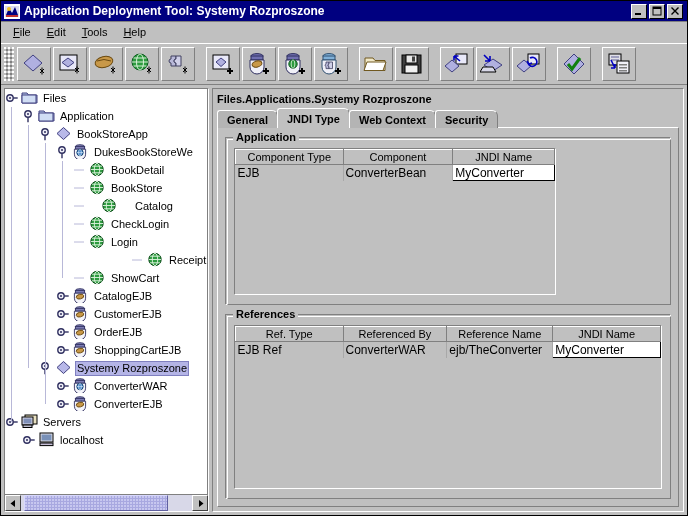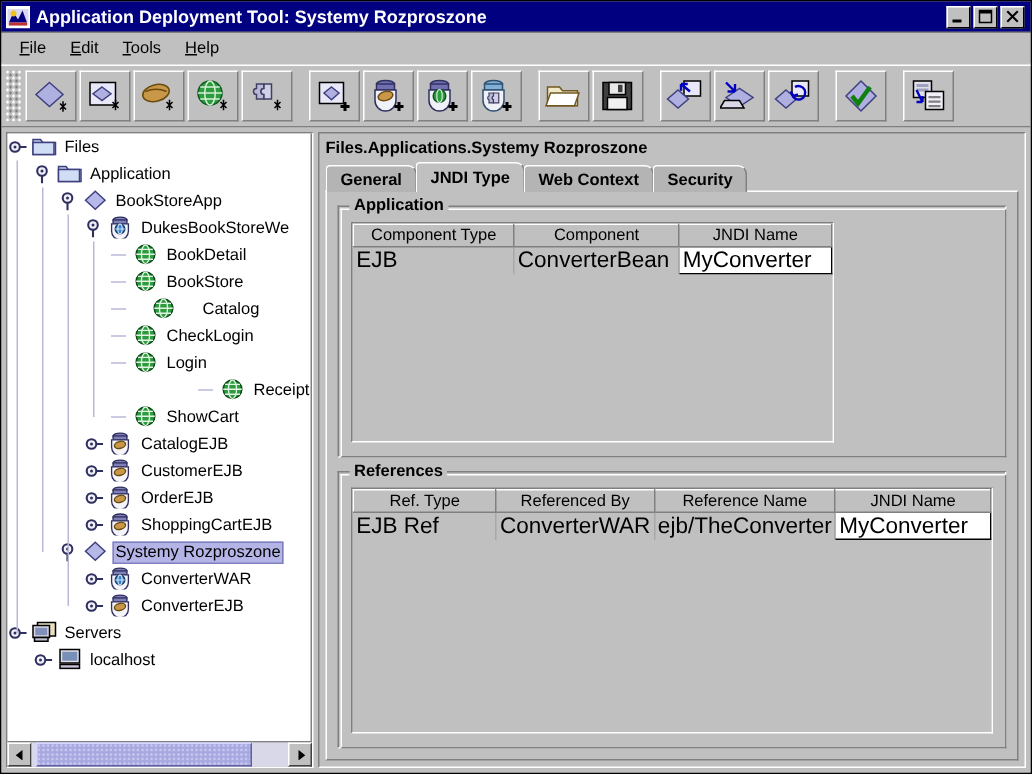--- a/index.html
+++ b/index.html
@@ -321,21 +321,21 @@
     font-size: 11px;
     color: #000;
     text-align: center;
     padding: 0 2px;
     box-sizing: border-box;
     cursor: default;
   }
   table.grid td {
     height: 16px;
     padding: 0 2px;
-    font-size: 15px;
+    font-size: 12px;
     color: #000;
     background: #c0c0c0;
     border-right: 1px solid #a8a8a8;
     box-sizing: border-box;
     white-space: nowrap;
     overflow: hidden;
   }
   table.grid td.editing {
     background: #ffffff;
     border: 1px solid #000000;

